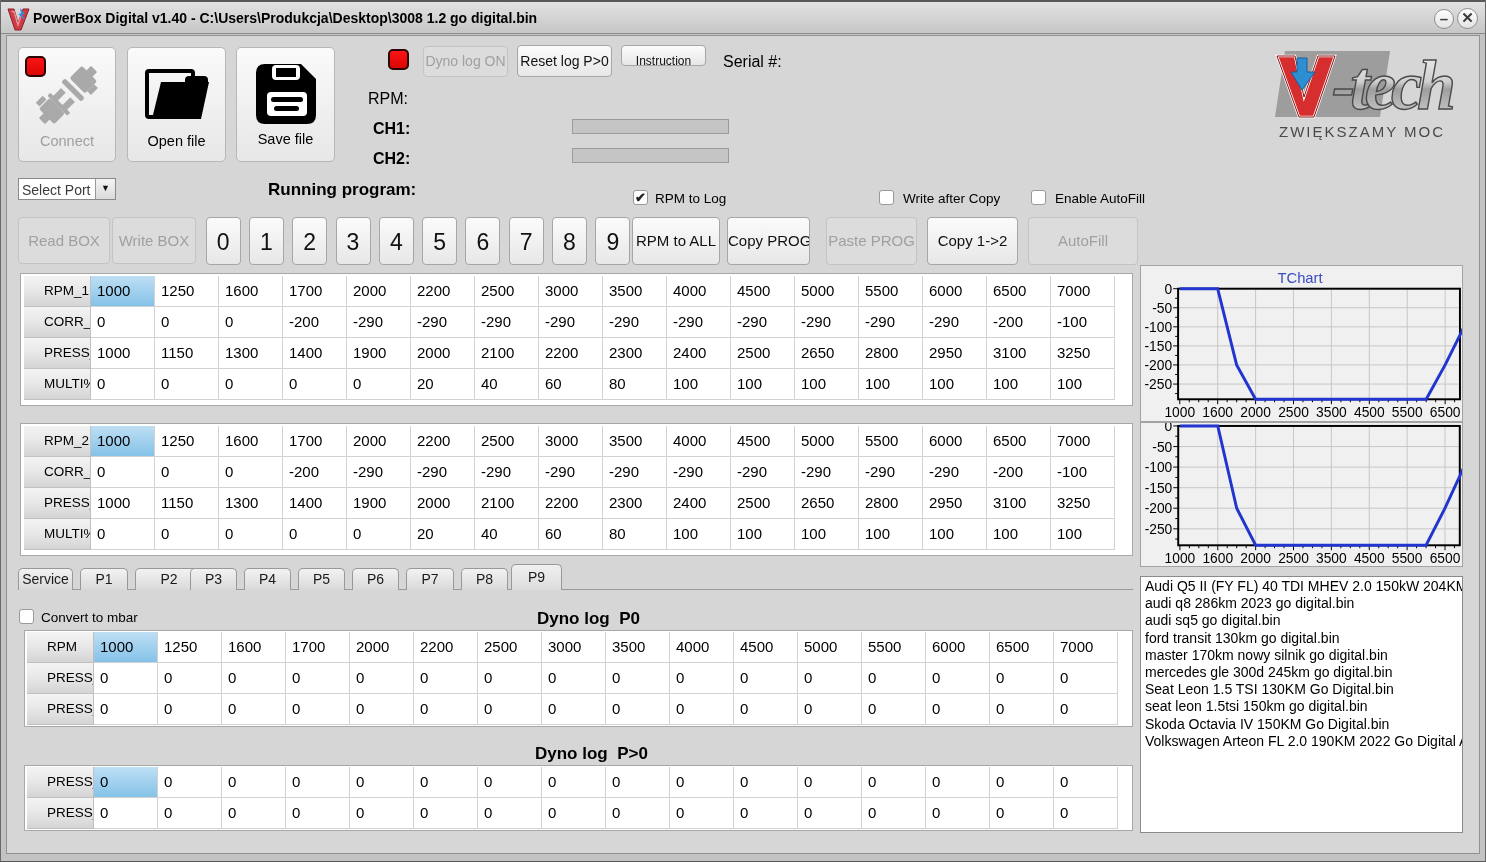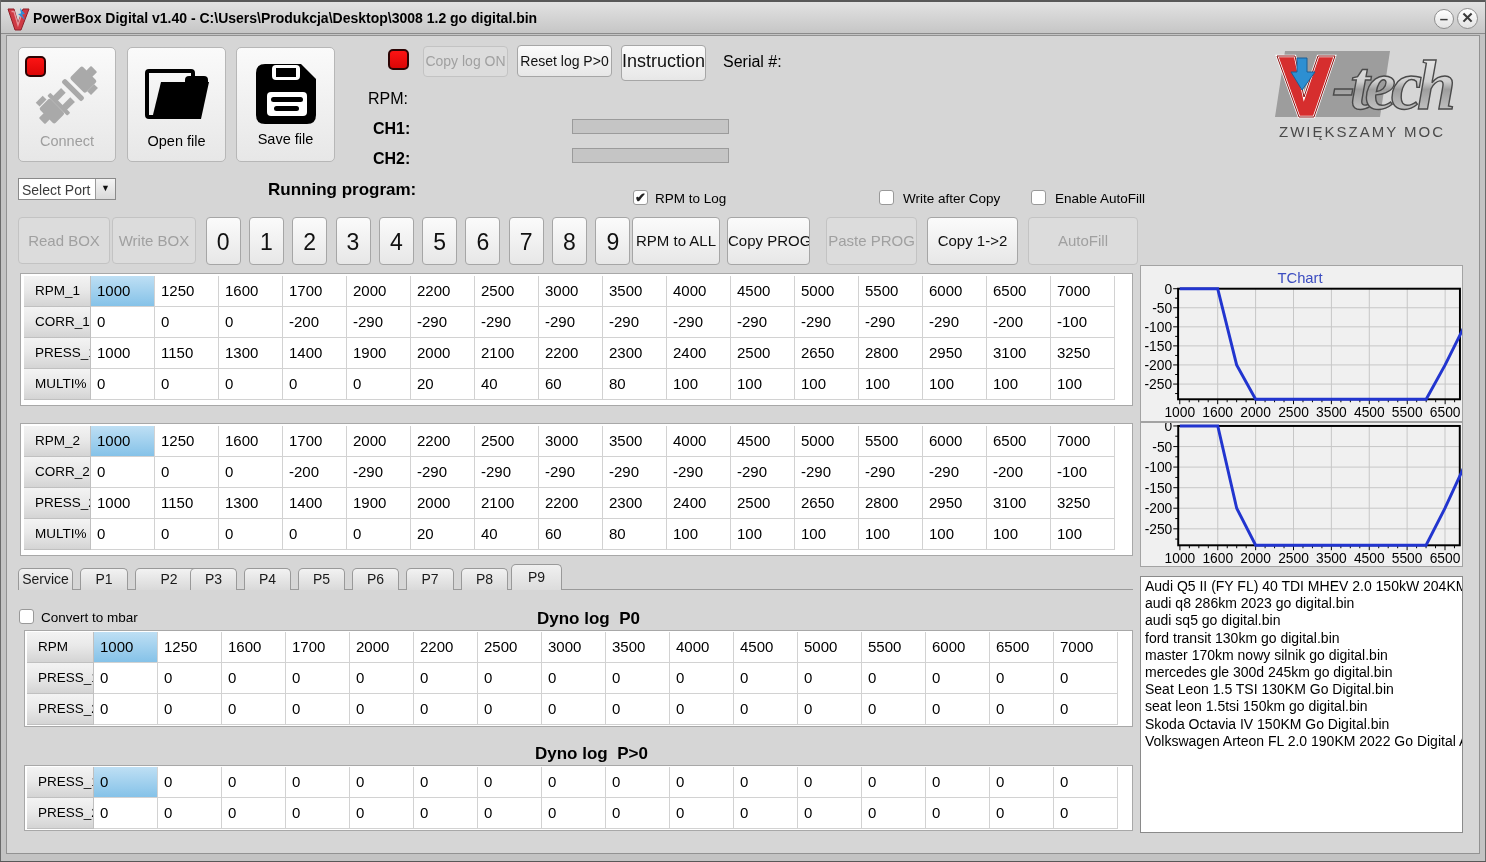--- a/index.html
+++ b/index.html
@@ -6,21 +6,21 @@
 body{font-family:"Liberation Sans",sans-serif;background:#c3c3c3;position:relative}
 .a{position:absolute}
 .titlebar{left:1px;top:2px;width:1484px;height:32px;background:linear-gradient(180deg,#e2e2e2,#c6c6c6);border-bottom:1px solid #8b8b8b}
 .client{left:6px;top:35px;width:1474px;height:819px;background:#d6d6d6;border:1px solid #929292}
 .tbtn{background:linear-gradient(180deg,#fafafa,#e7e7e7);border:1px solid #b7b7b7;border-radius:5px}
 .btn{background:linear-gradient(180deg,#fbfbfb 0%,#f1f1f1 50%,#e7e7e7 100%);border:1px solid #a6a6a6;border-radius:4px;text-align:center;color:#111;white-space:nowrap;overflow:hidden}
 .btnd{background:#dcdcdc;border:1px solid #c3c3c3;border-radius:4px;text-align:center;color:#a0a0a0;white-space:nowrap;overflow:hidden}
 .lbl{color:#000;white-space:nowrap}
 .cb{width:15px;height:15px;background:#fff;border:1px solid #999;border-radius:3px;font:bold 13px "Liberation Sans";text-align:center;line-height:14px;color:#222}
 .row{position:absolute;display:flex}
-.h{background:linear-gradient(180deg,#f3f3f3 0%,#e9e9e9 45%,#d4d4d4 100%);border-right:1px solid #c0c0c0;border-bottom:1px solid #c0c0c0;width:67px;flex:none;padding-left:11px;overflow:hidden;white-space:nowrap;font-size:13.5px}
+.h{background:linear-gradient(180deg,#f3f3f3 0%,#e9e9e9 45%,#d4d4d4 100%);border-right:1px solid #c0c0c0;border-bottom:1px solid #c0c0c0;width:67px;flex:none;padding-left:20px;overflow:hidden;white-space:nowrap;font-size:13.5px}
 .c{background:#fff;border-right:1px solid #d2d2d2;border-bottom:1px solid #d2d2d2;width:64px;flex:none;padding-left:6px}
 .bc{background:linear-gradient(180deg,#bedff4,#85c2e8)!important}
 .tab{position:absolute;background:linear-gradient(180deg,#f2f2f2,#d9d9d9);border:1px solid #999;border-bottom:none;border-radius:5px 5px 0 0;text-align:center;font-size:14px;color:#1a1a1a}
 </style></head><body>
 <div class="a titlebar"></div>
 <div class="a client"></div>
 <div class="a" style="left:0;top:0;width:1486px;height:2px;background:#585858"></div>
 <div class="a" style="left:0;top:0;width:1px;height:862px;background:#6a6a6a"></div>
 <div class="a" style="left:1485px;top:0;width:1px;height:862px;background:#6a6a6a"></div>
 <div class="a" style="left:0;top:861px;width:1486px;height:1px;background:#585858"></div>
@@ -61,23 +61,23 @@
 <svg class="a" style="left:256px;top:64px" width="60" height="60" viewBox="0 0 60 60">
 <path d="M9,0 H45 L60,15 V51 Q60,60 51,60 H9 Q0,60 0,51 V9 Q0,0 9,0 Z" fill="#000"></path>
 <rect x="16" y="1" width="28" height="15" rx="4" fill="#fff"></rect>
 <rect x="20" y="4" width="20" height="9" fill="#000"></rect>
 <rect x="11" y="28" width="40" height="24" rx="4" fill="#fff"></rect>
 <rect x="15" y="33" width="32" height="5" rx="2.5" fill="#000"></rect>
 <rect x="18" y="42" width="25" height="5" rx="2.5" fill="#000"></rect>
 </svg>
 <div class="a" style="left:236px;top:131px;width:99px;text-align:center;font-size:14.5px;color:#000">Save file</div>
 <div class="a" style="left:388px;top:49px;width:21px;height:21px;background:linear-gradient(180deg,#fb1414,#dc0606);border:2px solid #2c0404;border-radius:5px"></div>
-<div class="a btnd" style="left:423px;top:46px;width:85px;height:31px;line-height:29px;font-size:14px">Copy log ON</div>
+<div class="a btnd" style="left:423px;top:46px;width:85px;height:31px;line-height:29px;font-size:14px">Dyno log ON</div>
 <div class="a btn" style="left:517px;top:45px;width:95px;height:32px;line-height:30px;font-size:14px">Reset log P&gt;0</div>
-<div class="a btn" style="left:621px;top:45px;width:85px;height:36px;line-height:30px;font-size:18px">Instruction</div>
+<div class="a btn" style="left:621px;top:45px;width:85px;height:21px;line-height:30px;font-size:12px">Instruction</div>
 <div class="a lbl" style="left:723px;top:53px;font-size:16px">Serial #:</div>
 <div class="a lbl" style="left:368px;top:90px;font-size:16px;font-weight:normal">RPM:</div>
 <div class="a lbl" style="left:373px;top:120px;font-size:16px;font-weight:bold">CH1:</div>
 <div class="a lbl" style="left:373px;top:150px;font-size:16px;font-weight:bold">CH2:</div>
 <div class="a" style="left:572px;top:119px;width:157px;height:15px;background:#c5c5c5;border:1px solid #9b9b9b"></div>
 <div class="a" style="left:572px;top:148px;width:157px;height:15px;background:#c5c5c5;border:1px solid #9b9b9b"></div>
 <div class="a lbl" style="left:268px;top:180px;font-size:17px;font-weight:bold">Running program:</div>
 <div class="a" style="left:18px;top:178px;width:98px;height:22px;background:#fff;border:1px solid #8a8a8a">
 <div style="position:absolute;left:3px;top:3px;font-size:14px;color:#3c3c3c">Select Port</div>
 <div style="position:absolute;right:0;top:0;width:20px;height:20px;background:linear-gradient(180deg,#f4f4f4,#dadada);border-left:1px solid #9a9a9a;text-align:center;line-height:19px;font-size:9px;color:#111">▼</div>

